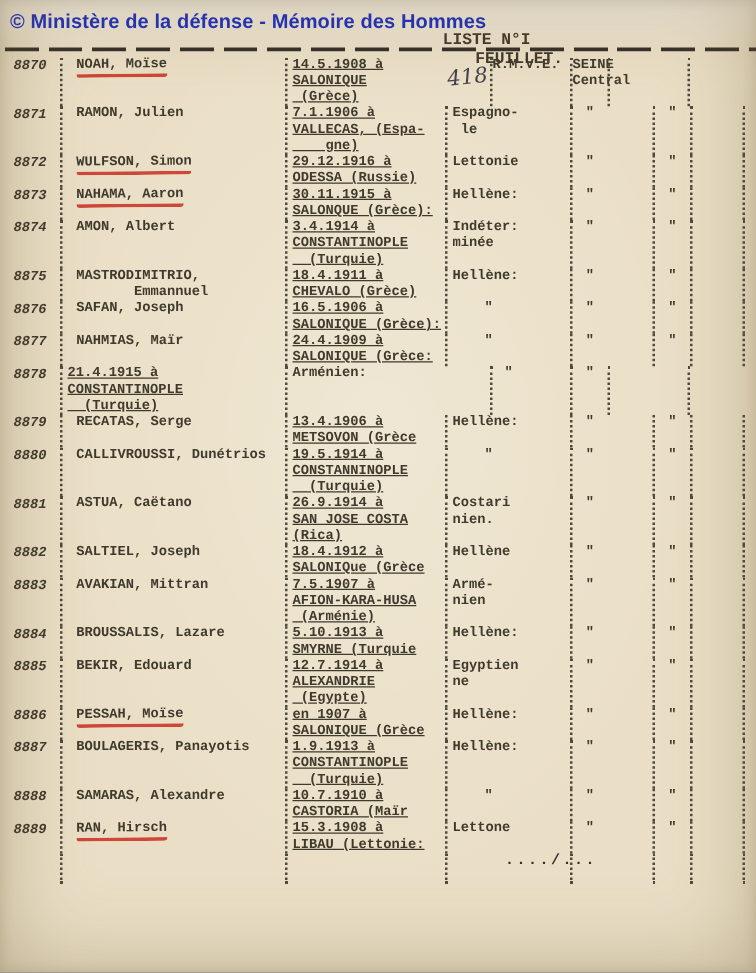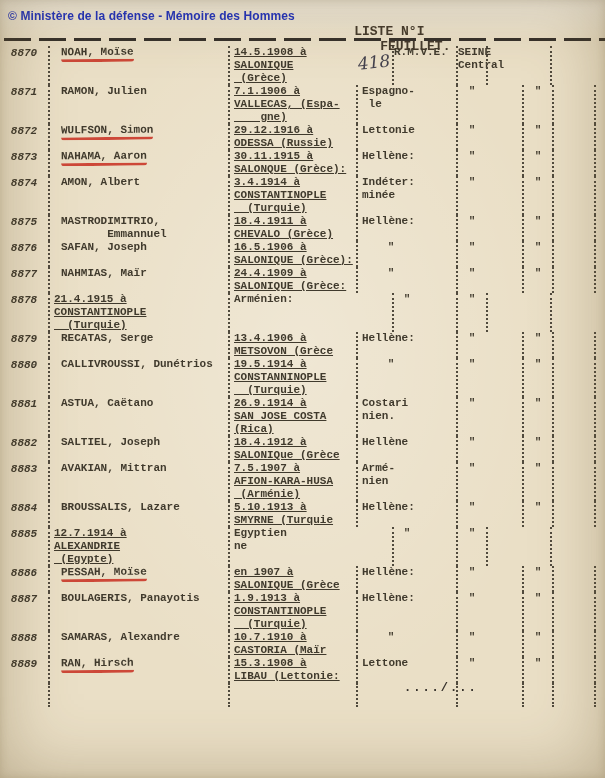--- a/index.html
+++ b/index.html
@@ -15,21 +15,21 @@
     font-family:"Liberation Mono","DejaVu Sans Mono",monospace;
     color:#3e382c;
   }
   .page::after{
     content:'';position:absolute;inset:0;pointer-events:none;
     box-shadow:inset 0 0 70px rgba(110,90,50,.38), inset 0 0 10px rgba(110,90,50,.22);
   }
   .watermark{
     position:absolute;top:9px;left:8px;
     font-family:"Liberation Sans","DejaVu Sans",sans-serif;
-    font-weight:bold;font-size:12px;color:#1d2fc0;letter-spacing:.1px;
+    font-weight:bold;font-size:16px;color:#1d2fc0;letter-spacing:.1px;
   }
   .doc-header{position:absolute;top:9px;left:323px;font-size:13px;font-weight:bold;color:#43392b;white-space:pre;}
   .doc-header .feuillet{margin-left:26px;font-family:Liberation Mono, monospace;}
   .feuillet-num{
     display:inline-block;
     font-family:"DejaVu Serif",serif;font-style:italic;font-weight:normal;
     font-size:17px;color:#44424e;transform:rotate(-6deg) translateY(-2px);margin-left:4px;
   }
   .rule{
     position:absolute;top:38px;left:4px;width:601px;height:3px;
@@ -216,20 +216,21 @@
     <div class="c name"><div class="ln">BROUSSALIS, Lazare</div></div>
     <div class="c birth"><div class="ln">5.10.1913 à</div><div class="ln">SMYRNE (Turquie</div></div>
     <div class="c nat"><div class="ln">Hellène:</div></div>
     <div class="c rmve">"</div>
     <div class="c seine"><div class="ln ditto" style="width: auto; text-align: center;">"</div></div>
     <div class="c tail"></div>
   </div>
 
   <div class="row">
     <div class="c num">8885</div>
+    <div class="c name"><div class="ln">BEKIR, Edouard</div></div>
     <div class="c birth"><div class="ln">12.7.1914 à</div><div class="ln">ALEXANDRIE</div><div class="ln"> (Egypte)</div></div>
     <div class="c nat"><div class="ln">Egyptien</div><div class="ln">ne</div></div>
     <div class="c rmve">"</div>
     <div class="c seine"><div class="ln ditto" style="width: auto; text-align: center;">"</div></div>
     <div class="c tail"></div>
   </div>
 
   <div class="row">
     <div class="c num">8886</div>
     <div class="c name"><div class="ln"><span class="redline">PESSAH, Moïse</span></div></div>

